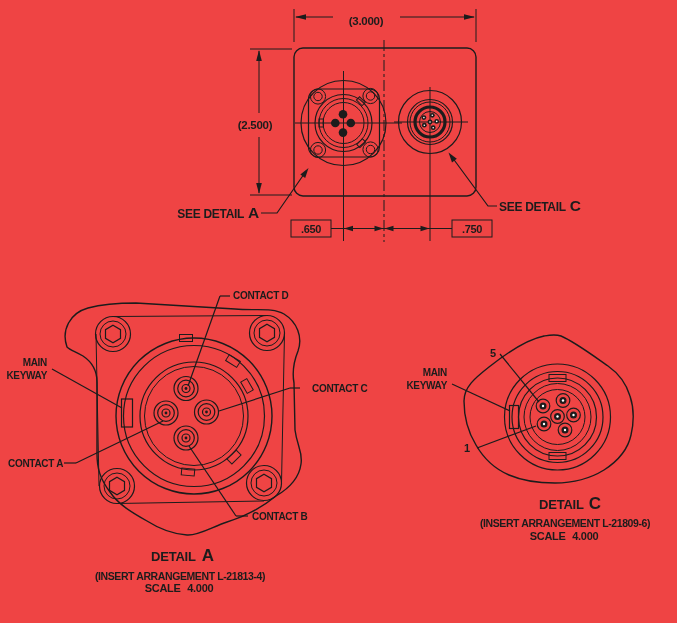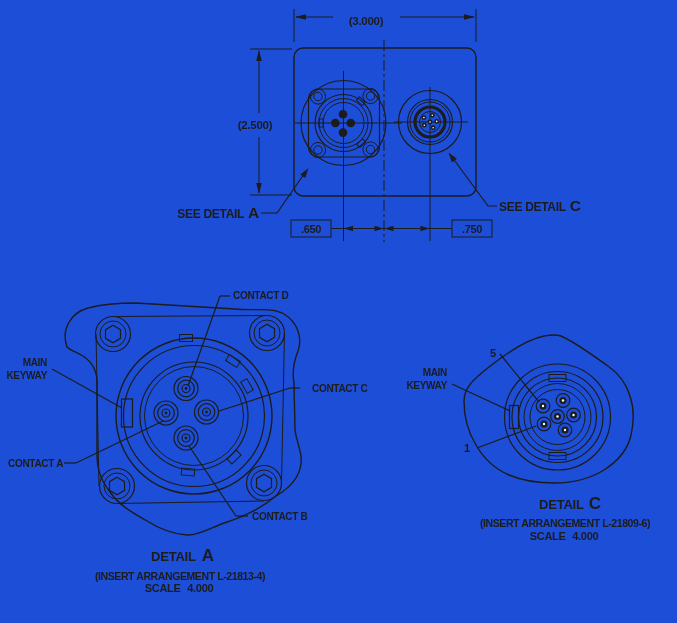--- a/index.html
+++ b/index.html
@@ -1,16 +1,16 @@
 <!DOCTYPE html>
 <html><head>
 <meta charset="utf-8">
 <style>
   html,body{margin:0;padding:0;background:#ffffff;}
-  .page{width:677px;height:623px;background:#1d4ed8;position:relative;overflow:hidden;}
+  .page{width:677px;height:623px;background:#ef4444;position:relative;overflow:hidden;}
   svg{display:block;}
   text{font-family:"Liberation Sans","DejaVu Sans",sans-serif;font-weight:bold;fill:#1c1c1c;letter-spacing:-0.3px;}
   .dimtxt{font-size:11.5px;}
   .boxtxt{font-size:11px;}
   .callout{font-size:12px;}
   .callout-letter{font-size:15.5px;}
   .lbl{font-size:10px;}
   .pin{font-size:11px;}
   .cap{font-size:13px;letter-spacing:-0.2px;}
   .cap-letter{font-size:17px;}

